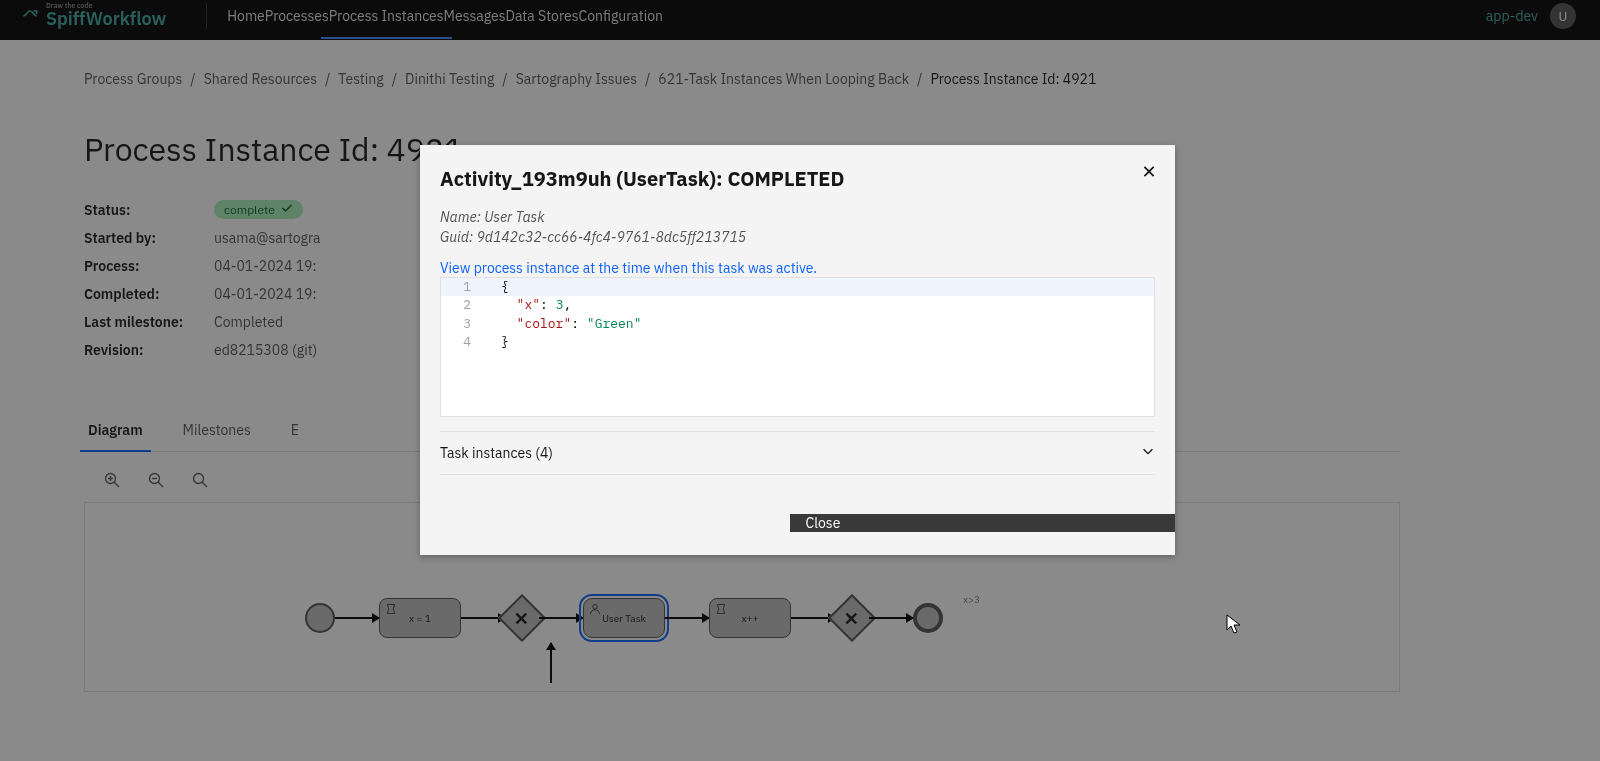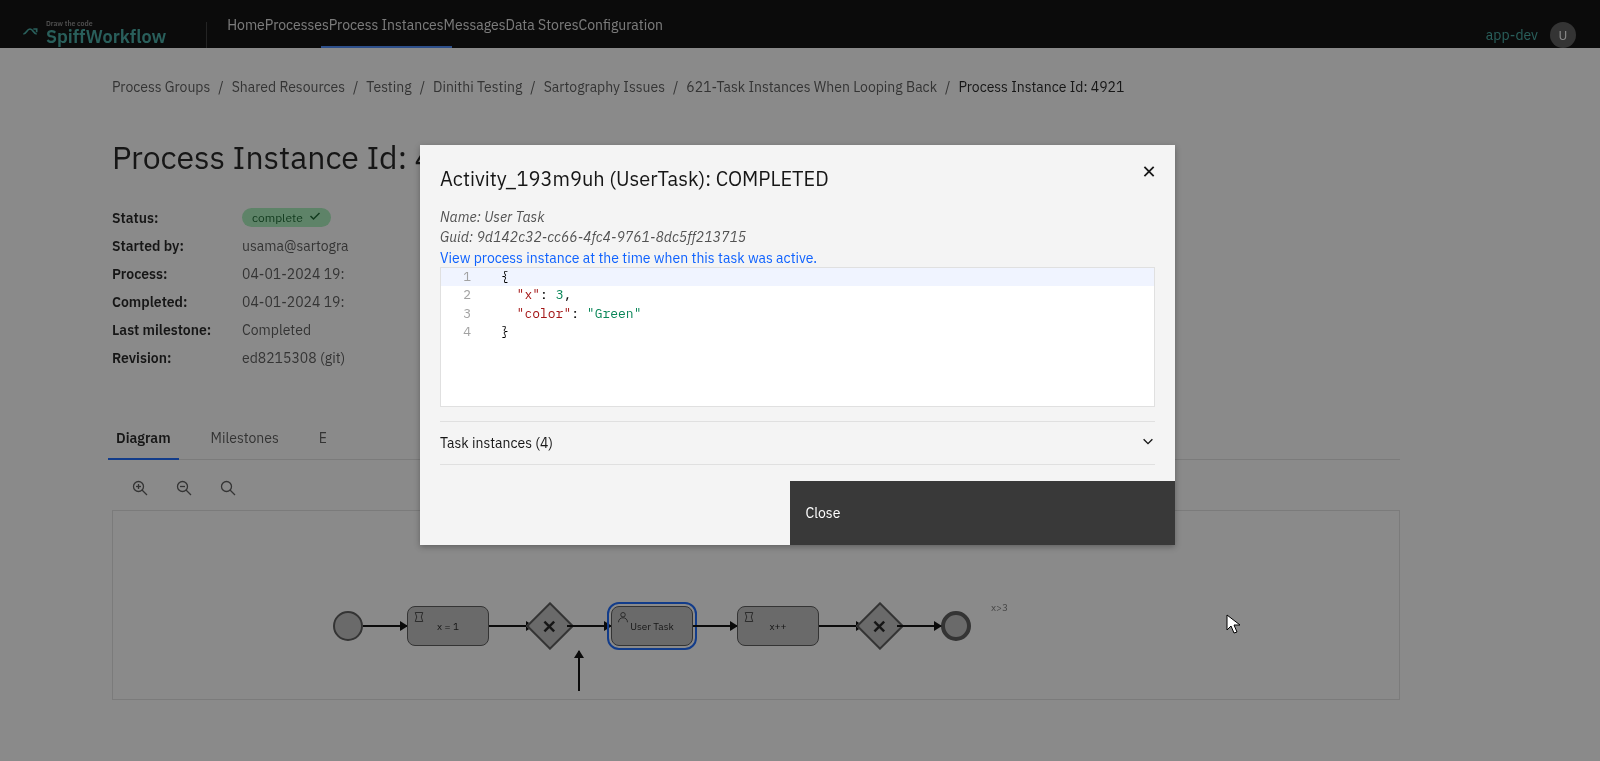--- a/index.html
+++ b/index.html
@@ -27,24 +27,24 @@
     overflow: hidden;
     font-family: "IBM Plex Sans", "Segoe UI", Arial, sans-serif;
     font-size: 14px;
     color: var(--text-dark);
     background: var(--page-bg);
   }
 
   
   .topnav {
     background: var(--bg-dark);
-    height: 48px;
-    display: flex;
-    align-items: flex-end;
-    padding: 0 0 0 20px;
+    height: 40px;
+    display: flex;
+    align-items: center;
+    padding: 0 0 8px 20px;
     color: var(--nav-text);
   }
   .logo {
     display: flex;
     align-items: center;
     gap: 6px;
     color: var(--teal);
     font-weight: 600;
     font-size: 18px;
     margin-right: 10px;
@@ -93,21 +93,21 @@
     background: #525252;
     color: #fff;
     font-size: 13px;
     display: flex;
     align-items: center;
     justify-content: center;
   }
 
   
   .page {
-    padding: 30px 200px 0 112px;
+    padding: 30px 200px 0 84px;
   }
   .breadcrumb {
     display: flex;
     flex-wrap: wrap;
     gap: 8px;
     font-size: 14px;
     color: var(--text-mid);
     margin-bottom: 40px;
   }
   .breadcrumb a { color: var(--text-mid); text-decoration: none; cursor: pointer; }
@@ -222,20 +222,21 @@
     background: var(--shape-fill);
     font-size: 10px;
     display: flex;
     align-items: center;
     justify-content: center;
     position: relative;
   }
   .node-task.highlight {
     outline: 2px solid var(--shape-highlight);
     outline-offset: 2px;
+    border-radius: 9px;
   }
   .node-task .corner {
     position: absolute;
     top: 4px; left: 5px;
     font-size: 10px;
     color: #333;
   }
   .node-gate {
     width: 34px; height: 34px;
     border: 2px solid var(--shape-stroke);
@@ -282,21 +283,21 @@
     width: 755px;
     background: #f4f4f4;
     box-shadow: 0 2px 6px rgba(0,0,0,0.3);
   }
   .modal-header {
     padding: 20px 20px 0 20px;
     position: relative;
   }
   .modal-title {
     font-size: 20px;
-    font-weight: 400;
+    font-weight: 700;
     margin: 0 0 16px 0;
   }
   .modal-close {
     position: absolute;
     top: 16px; right: 16px;
     width: 20px; height: 20px;
     cursor: pointer;
     display: flex; align-items: center; justify-content: center;
     font-size: 18px;
     color: #161616;
@@ -308,21 +309,21 @@
     font-style: italic;
     color: var(--text-mid);
     font-size: 14px;
     line-height: 1.4;
   }
   .modal-body .link {
     color: var(--link-blue);
     font-size: 14px;
     cursor: pointer;
     display: inline-block;
-    margin-top: 2px;
+    margin-top: 12px;
   }
   .section-title {
     font-size: 18px;
     font-weight: 400;
     margin: 16px 0 8px 0;
   }
   .code-editor {
     background: #fff;
     border: 1px solid #e0e0e0;
     height: 140px;
@@ -357,20 +358,21 @@
     display: flex;
     justify-content: space-between;
     align-items: center;
     cursor: pointer;
     font-size: 14px;
   }
 
   .modal-footer {
     display: flex;
     height: 64px;
+    align-items: center;
   }
   .modal-footer .spacer { flex: 1; }
   .modal-footer .btn-close {
     flex: 1;
     background: var(--modal-footer);
     color: #fff;
     display: flex;
     align-items: center;
     padding-left: 16px;
     font-size: 14px;

